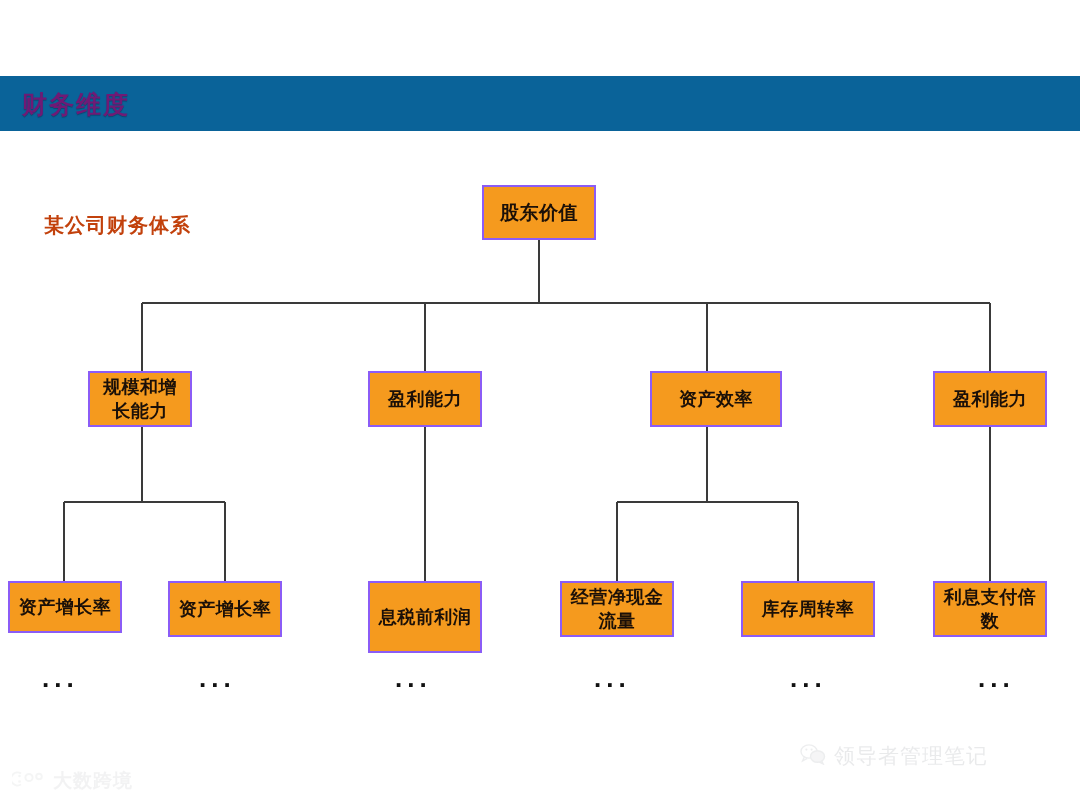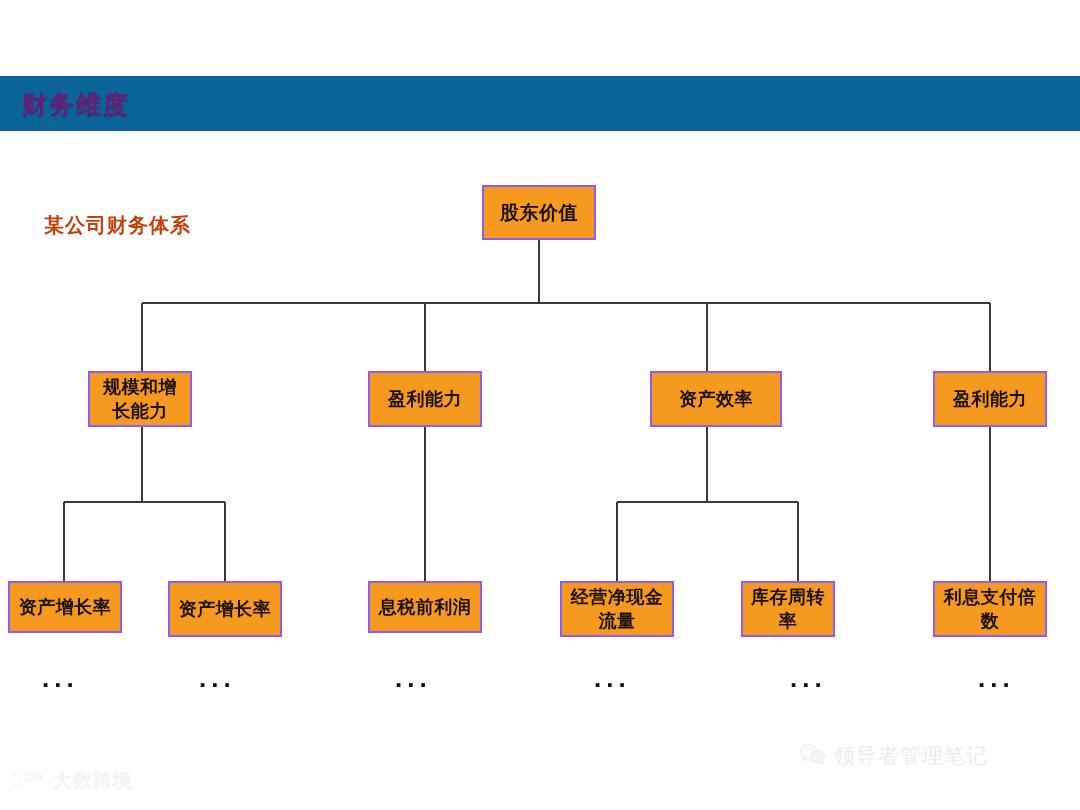--- a/index.html
+++ b/index.html
@@ -125,27 +125,27 @@
     <div class="node" style="left:933px;top:371px;width:114px;height:56px;">
       <span class="txt">盈利能力</span>
     </div>
 
     <div class="node" style="left:8px;top:581px;width:114px;height:52px;">
       <span class="txt">资产增长率</span>
     </div>
     <div class="node" style="left:168px;top:581px;width:114px;height:56px;">
       <span class="txt">资产增长率</span>
     </div>
-    <div class="node" style="left:368px;top:581px;width:114px;height:52px;">
+    <div class="node" style="left:368px;top:581px;width:114px;height:72px;">
       <span class="txt">息税前利润</span>
     </div>
     <div class="node" style="left:560px;top:581px;width:114px;height:56px;">
       <span class="txt">经营净现金流量</span>
     </div>
-    <div class="node" style="left:741px;top:581px;width:94px;height:56px;">
+    <div class="node" style="left:741px;top:581px;width:134px;height:56px;">
       <span class="txt">库存周转率</span>
     </div>
     <div class="node" style="left:933px;top:581px;width:114px;height:56px;justify-content:center;">
       <span class="txt">利息支付倍数</span>
     </div>
 
     <div class="ellipsis" style="left:42px;top:668px;">...</div>
     <div class="ellipsis" style="left:199px;top:668px;">...</div>
     <div class="ellipsis" style="left:395px;top:668px;">...</div>
     <div class="ellipsis" style="left:594px;top:668px;">...</div>

